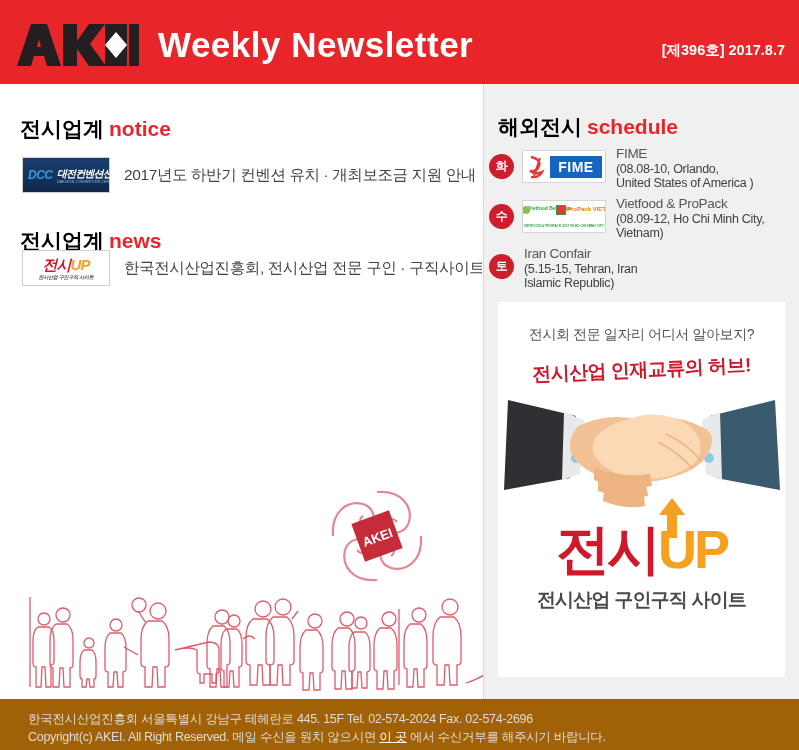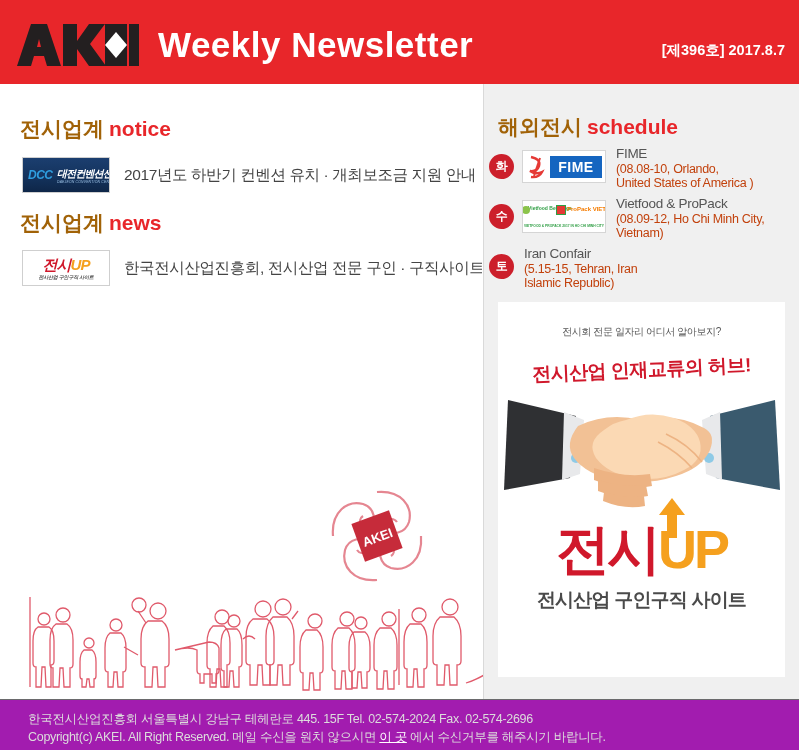--- a/index.html
+++ b/index.html
@@ -58,25 +58,25 @@
     overflow: hidden;
   }
 
   
   .section-head {
     position: absolute;
     font-size: 21px;
     font-weight: bold;
     white-space: nowrap;
   }
-  .section-head .kr { color: #a16207; }
+  .section-head .kr { color: #000000; }
   .section-head .en { color: #e8262a; margin-left: 5px; }
 
   #notice-head { left: 20px; top: 31px; }
-  #news-head   { left: 20px; top: 125px; }
+  #news-head   { left: 20px; top: 143px; }
 
   
   .article-row {
     position: absolute;
     display: flex;
     align-items: center;
   }
   #notice-row { left: 22px; top: 73px; width: 460px; }
   #news-row   { left: 22px; top: 166px; width: 460px; }
 
@@ -183,21 +183,21 @@
   .sched-text {
     margin-left: 10px;
     line-height: 1.17;
     overflow: hidden;
   }
   .sched-name {
     font-size: 13.5px; color: #555555; letter-spacing: -0.3px;
     white-space: nowrap;
   }
   .sched-detail {
-    font-size: 12.5px; color: #c2410c; letter-spacing: -0.3px;
+    font-size: 12.5px; color: #404040; letter-spacing: -0.3px;
   }
 
   
   .fime-mark {
     position: absolute; left: 4px; top: 4px;
     width: 22px; height: 24px;
     background: #ffffff;
   }
   .fime-box {
     position: absolute; left: 27px; top: 5px;
@@ -249,21 +249,21 @@
   
   #ad-banner {
     position: absolute; left: 14px; top: 218px;
     width: 287px; height: 375px;
     background: #ffffff;
     overflow: hidden;
   }
   .ad-q {
     position: absolute; left: 0; right: 0; top: 22px;
     text-align: center;
-    font-size: 10px; color: #555555;
+    font-size: 14px; color: #555555;
     line-height: 1.55; letter-spacing: -0.4px;
   }
   .ad-slogan {
     position: absolute; left: 0; right: 0; top: 55px;
     text-align: center;
     font-size: 19px; font-weight: bold;
     color: #d0182b;
     letter-spacing: -0.5px;
     transform: rotate(-2.5deg);
     white-space: nowrap;
@@ -287,21 +287,21 @@
     position: absolute; left: 0; right: 0; top: 285px;
     text-align: center; white-space: nowrap;
     font-size: 19px; font-weight: bold; color: #4a4a4a;
     letter-spacing: -0.8px;
   }
 
   
   #footer {
     position: absolute; left: 0; top: 699px;
     width: 799px; height: 51px;
-    background: #a21caf;
+    background: #a16207;
     border-top: 1px solid #6a6a6c;
   }
   .footer-line {
     position: absolute; left: 28px;
     color: #dcdcdc; font-size: 12.5px;
     letter-spacing: -0.3px; white-space: nowrap;
   }
   #footer-line1 { top: 11px; }
   #footer-line2 { top: 29px; }
   #footer-link {

